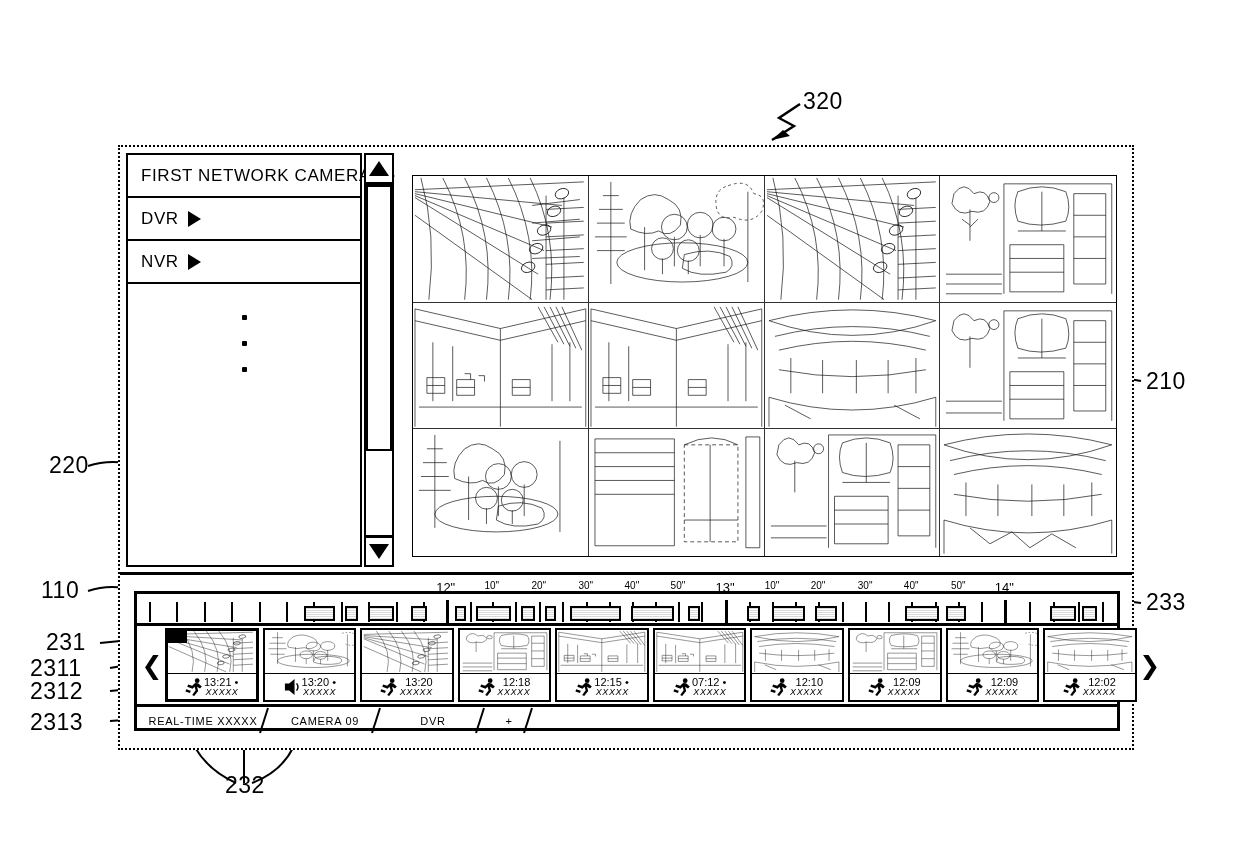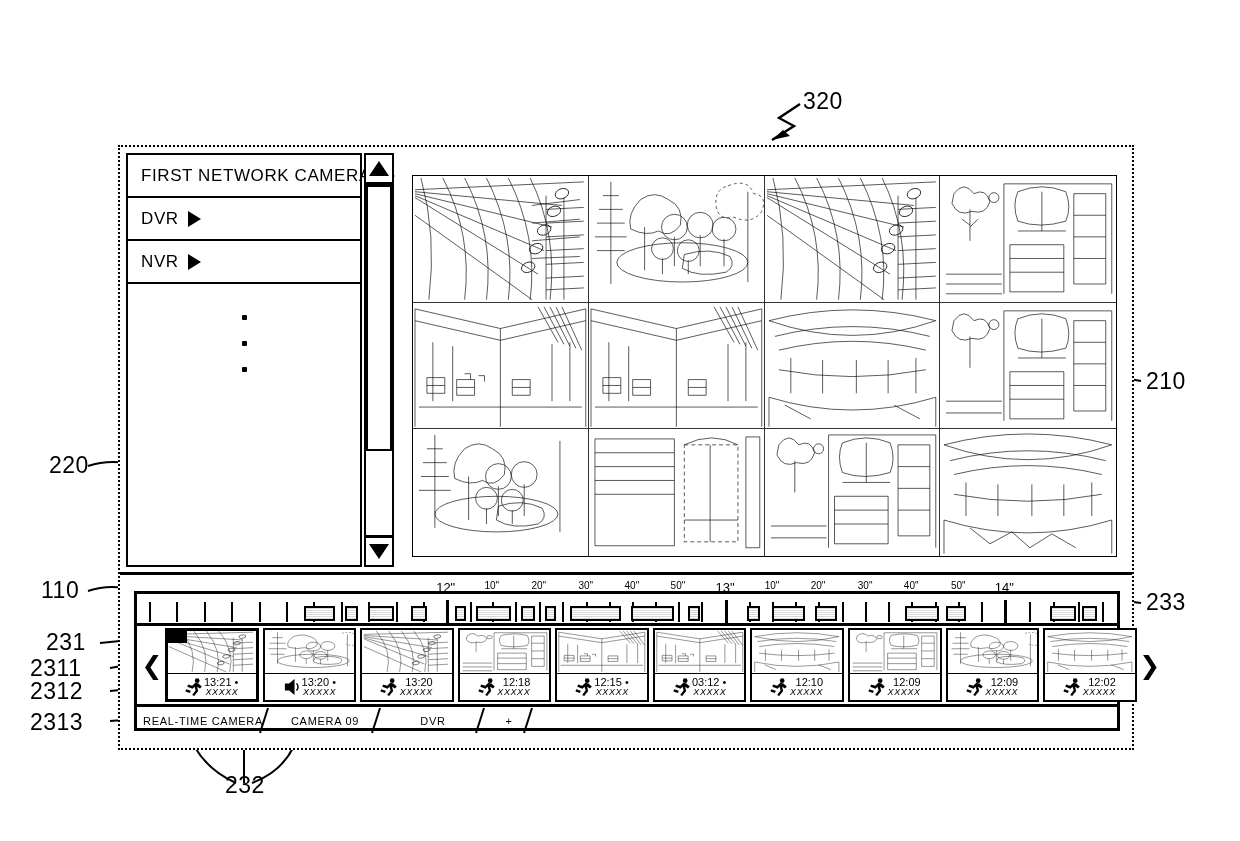--- a/index.html
+++ b/index.html
@@ -853,21 +853,21 @@
                   <div class="meta-icon">
                     <svg viewBox="0 0 22 22">
                       <g fill="#000">
                         <circle cx="14.5" cy="4" r="2.6"></circle>
                         <path d="M12.5,6.4 L9,9.6 L4.6,8.2 L3.6,10.6 L9.4,12.8 L11.6,10.8 L12.8,14.6 L9,19.8 L11.2,21 L15.6,15.4 L14.4,10.6 L17.6,12.6 L19.6,10.4 L15.8,7.2 Z"></path>
                         <path d="M2.4,13.6 L7.4,15.2 L6.6,17.6 L1.6,16Z"></path>
                       </g>
                     </svg>
                   </div>
                   <div class="meta-text">
-                    <div class="meta-time">03:12 •</div>
+                    <div class="meta-time">07:12 •</div>
                     <div class="meta-sub">XXXXX</div>
                   </div>
                 </div>
               </div>
               <div class="thumb">
                 <div class="pic">
                   <svg viewBox="0 0 100 78" preserveAspectRatio="none">
                     <g fill="none" stroke="#111" stroke-width="0.6">
                       <path d="M3,12 q47,-14 94,0"></path>
                       <path d="M3,12 q47,18 94,0"></path>
@@ -999,21 +999,21 @@
                   </div>
                 </div>
               </div>
             </div>
           <div class="navarrow">❯</div>
         </div>
 
         <div id="tabbar">
           <div id="tabs">
               <div class="tab" style="width: 132px;">
-                <span>REAL-TIME CAMERA</span>
+                <span>REAL-TIME XXXXX</span>
                 <span class="slash">
                   <svg viewBox="0 0 14 27" preserveAspectRatio="none">
                     <path d="M11,1 L3,26" stroke="#000" stroke-width="2" fill="none"></path>
                   </svg>
                 </span>
               </div>
               <div class="tab" style="width: 112px;">
                 <span>CAMERA 09</span>
                 <span class="slash">
                   <svg viewBox="0 0 14 27" preserveAspectRatio="none">

